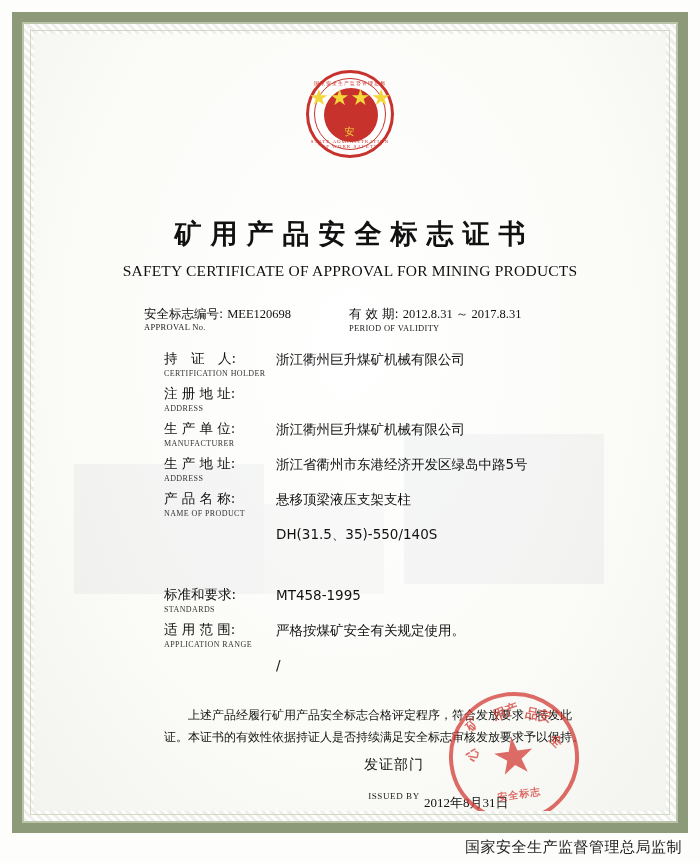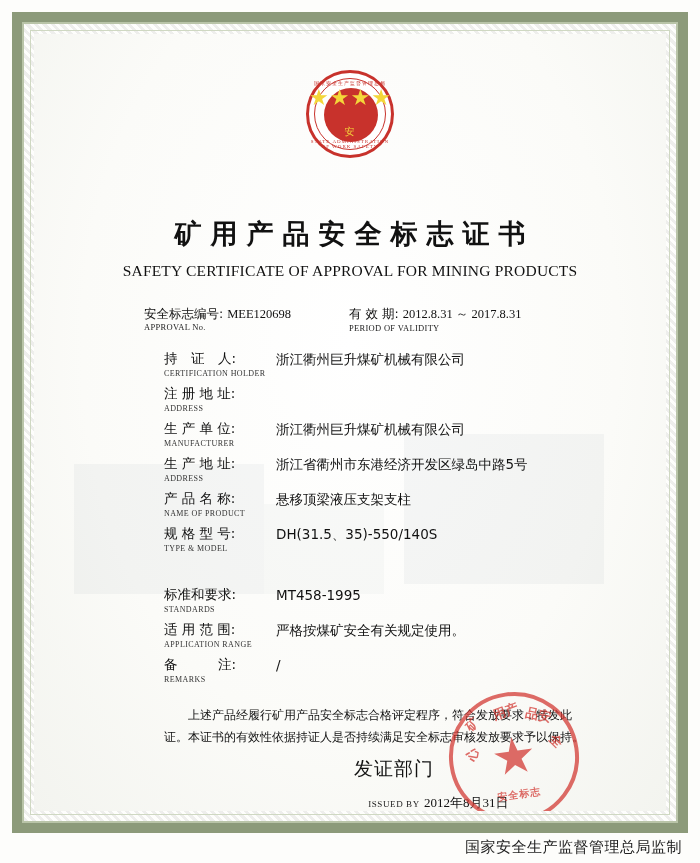--- a/index.html
+++ b/index.html
@@ -263,21 +263,21 @@
   
   .issued {
     position: absolute;
     left: 300px;
     top: 722px;
     text-align: center;
     width: 120px;
   }
   .issued-cn {
     font-family: Liberation Sans, sans-serif;
-    font-size: 19px;
+    font-size: 14px;
     color: #111;
     letter-spacing: 1px;
   }
   .issued-en {
     font-family: "Liberation Serif", serif;
     font-size: 9px;
     letter-spacing: 0.6px;
     color: #222;
     margin-top: 17px;
   }
@@ -427,24 +427,20 @@
 
       <div class="field">
         <div class="labels">
           <div class="k-cn">产 品 名 称:</div>
           <div class="k-en">NAME OF PRODUCT</div>
         </div>
         <div class="v">悬移顶梁液压支架支柱</div>
       </div>
 
       <div class="field">
-        <div class="labels">
-          <div class="k-cn">规 格 型 号:</div>
-          <div class="k-en">TYPE &amp; MODEL</div>
-        </div>
         <div class="v v-latin">DH(31.5、35)-550/140S</div>
       </div>
 
       <div class="gap-block"></div>
 
       <div class="field">
         <div class="labels">
           <div class="k-cn">标准和要求:</div>
           <div class="k-en">STANDARDS</div>
         </div>
@@ -453,24 +449,20 @@
 
       <div class="field">
         <div class="labels">
           <div class="k-cn">适 用 范 围:</div>
           <div class="k-en">APPLICATION RANGE</div>
         </div>
         <div class="v">严格按煤矿安全有关规定使用。</div>
       </div>
 
       <div class="field">
-        <div class="labels">
-          <div class="k-cn">备　　　注:</div>
-          <div class="k-en">REMARKS</div>
-        </div>
         <div class="v v-latin">/</div>
       </div>
 
     </div>
 
     <div class="para">
       <div>上述产品经履行矿用产品安全标志合格评定程序，符合发放要求，特发此</div>
       <div class="line2">证。本证书的有效性依据持证人是否持续满足安全标志审核发放要求予以保持。</div>
     </div>
 

